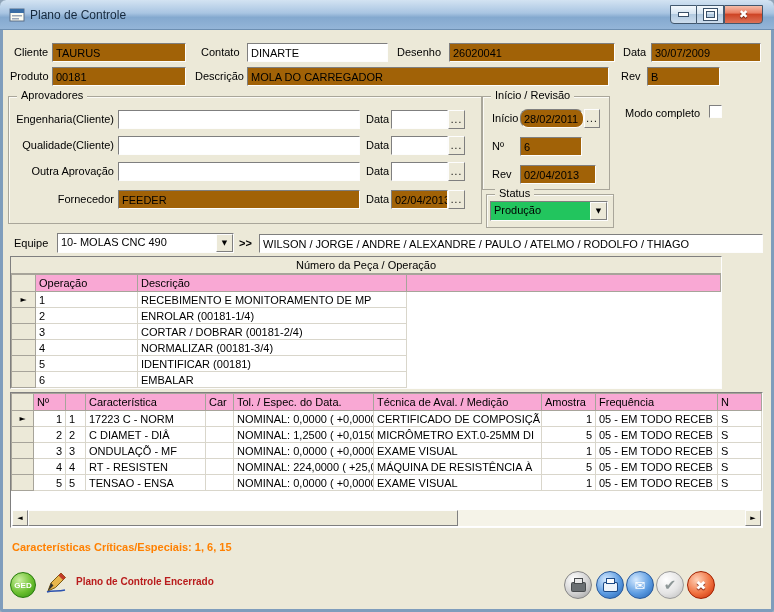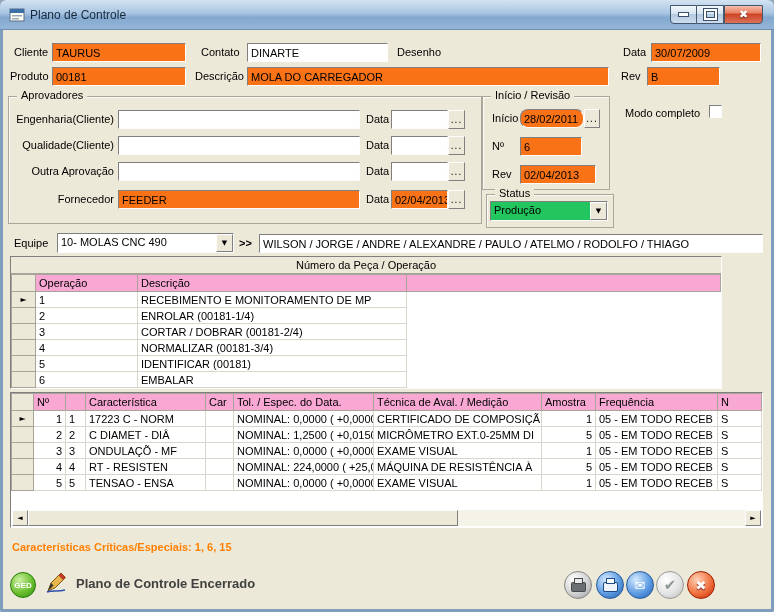--- a/index.html
+++ b/index.html
@@ -19,21 +19,21 @@
        background:linear-gradient(#f3f8fc,#d6e4f1 45%,#b2cae0 50%,#cddded);}
   .capbtn.close{right:11px;width:39px;border-radius:0 0 4px 0;
        background:linear-gradient(#f5bda9,#ea8065 40%,#ce4526 50%,#dd7258);}
   .g-min{width:9px;height:3px;background:#fff;box-shadow:0 0 0 1px #3a5068;}
   .g-max{width:9px;height:7px;border:2px solid #fff;box-shadow:0 0 0 1px #3a5068, inset 0 0 0 1px #3a5068;}
   .g-close{color:#fff;font-family:"DejaVu Sans",sans-serif;font-size:11px;text-shadow:0 1px 1px #5e1405;}
   .lbl{position:absolute;font-size:11px;color:#000;white-space:nowrap;}
   .fld{position:absolute;height:19px;box-sizing:border-box;border:1px solid;
        border-color:#7f7f7f #fdfdfd #fdfdfd #7f7f7f;background:#fff;
        font-size:11px;line-height:16px;padding:1px 3px 0;overflow:hidden;white-space:nowrap;}
-  .ro{background:#f97316;}
+  .ro{background:#a16207;}
   .btn3d{box-sizing:border-box;background:#ece9d8;border:1px solid;
        border-color:#fdfdfd #7f7f7f #7f7f7f #fdfdfd;display:flex;align-items:center;justify-content:center;}
   .ell{position:absolute;height:19px;width:17px;font-size:10px;line-height:8px;letter-spacing:1px;}
   .groupbox{position:absolute;border:1px solid #a9a69a;box-shadow:1px 1px 0 #fbfaf5 inset;}
   .legend{position:absolute;top:-8px;left:8px;background:#ece9d8;padding:0 4px;font-size:11px;white-space:nowrap;}
   .checkbox{position:absolute;width:13px;height:13px;box-sizing:border-box;background:#fff;
        border:1px solid;border-color:#7f7f7f #fdfdfd #fdfdfd #7f7f7f;}
   .combo{position:absolute;box-sizing:border-box;height:20px;border:1px solid;
        border-color:#7f7f7f #fdfdfd #fdfdfd #7f7f7f;background:#fff;display:flex;}
   .combo .val{flex:1;font-size:11px;line-height:17px;padding:0 3px;overflow:hidden;white-space:nowrap;}
@@ -67,21 +67,21 @@
   .gedtxt{font-size:8px;font-weight:bold;color:#fff;letter-spacing:0;}
   .printer{width:13px;height:8px;position:relative;border-radius:1px;margin-top:3px;}
   .printer.dark{background:#6a6f72;box-shadow:0 0 0 1px #474b4d;}
   .printer.dark:before{content:"";position:absolute;left:3px;top:-4px;width:7px;height:4px;background:#e8e8e8;box-shadow:0 0 0 1px #474b4d;}
   .printer.light{background:#eef4fa;box-shadow:0 0 0 1px #1c4a86;}
   .printer.light:before{content:"";position:absolute;left:3px;top:-4px;width:7px;height:4px;background:#fff;box-shadow:0 0 0 1px #1c4a86;}
   .mail{color:#fff;font-size:13px;}
   .chk{color:#8d9797;font-size:15px;font-weight:bold;}
   .xx{color:#fff;font-size:13px;font-weight:bold;text-shadow:0 1px 1px #701000;}
   .critical{position:absolute;font-size:11px;font-weight:bold;color:#ff8000;white-space:nowrap;}
-  .closedmsg{position:absolute;font-size:13px;font-weight:bold;color:#404040;white-space:nowrap;}
+  .closedmsg{position:absolute;font-size:10px;font-weight:bold;color:#b91c1c;white-space:nowrap;}
   .chevrons{position:absolute;font-size:11px;font-weight:bold;}
 </style>
 </head>
 <body>
 
 <div class="win">
 
   <div class="titlebar">
     <svg class="appicon" viewBox="0 0 16 16">
       <rect x="1" y="2" width="14" height="12" fill="#fdfdf2" stroke="#5a6f87"></rect>
@@ -99,20 +99,21 @@
     <div class="capbtn close">
         <span class="g-close">✖</span>
       </div>
   </div>
 
   <span class="lbl" style="left:14px;top:46px;">Cliente</span>
   <div class="fld ro" style="left:52px;top:43px;width:134px;">TAURUS</div>
   <span class="lbl" style="left:201px;top:46px;">Contato</span>
   <div class="fld" style="left:247px;top:43px;width:141px;">DINARTE</div>
   <span class="lbl" style="left:397px;top:46px;">Desenho</span>
+  <div class="fld ro" style="left:449px;top:43px;width:166px;">26020041</div>
   <span class="lbl" style="left:623px;top:46px;">Data</span>
   <div class="fld ro" style="left:651px;top:43px;width:110px;">30/07/2009</div>
 
   <span class="lbl" style="left:10px;top:70px;">Produto</span>
   <div class="fld ro" style="left:52px;top:67px;width:134px;">00181</div>
   <span class="lbl" style="left:195px;top:70px;">Descrição</span>
   <div class="fld ro" style="left:247px;top:67px;width:362px;">MOLA DO CARREGADOR</div>
   <span class="lbl" style="left:621px;top:70px;">Rev</span>
   <div class="fld ro" style="left:647px;top:67px;width:73px;">B</div>
 

